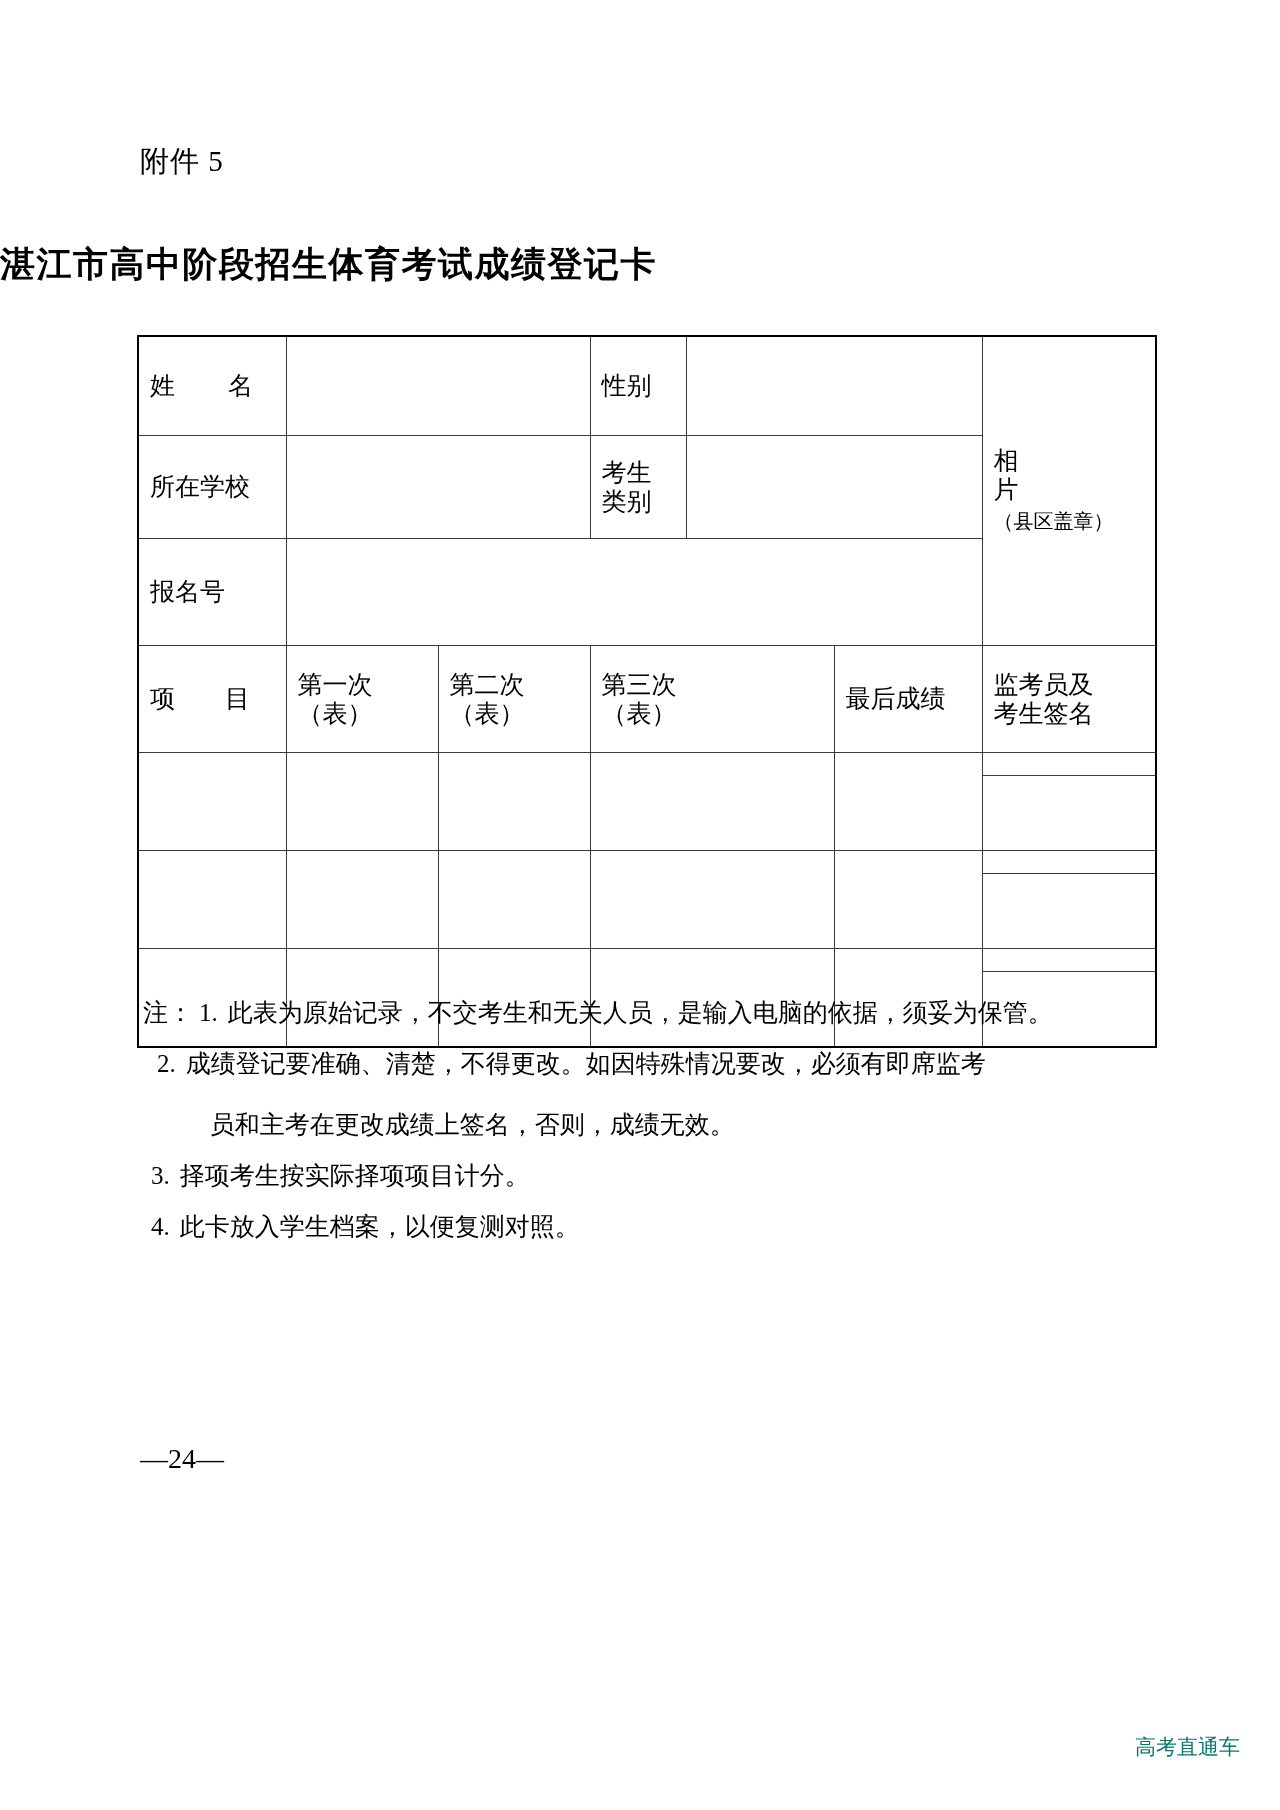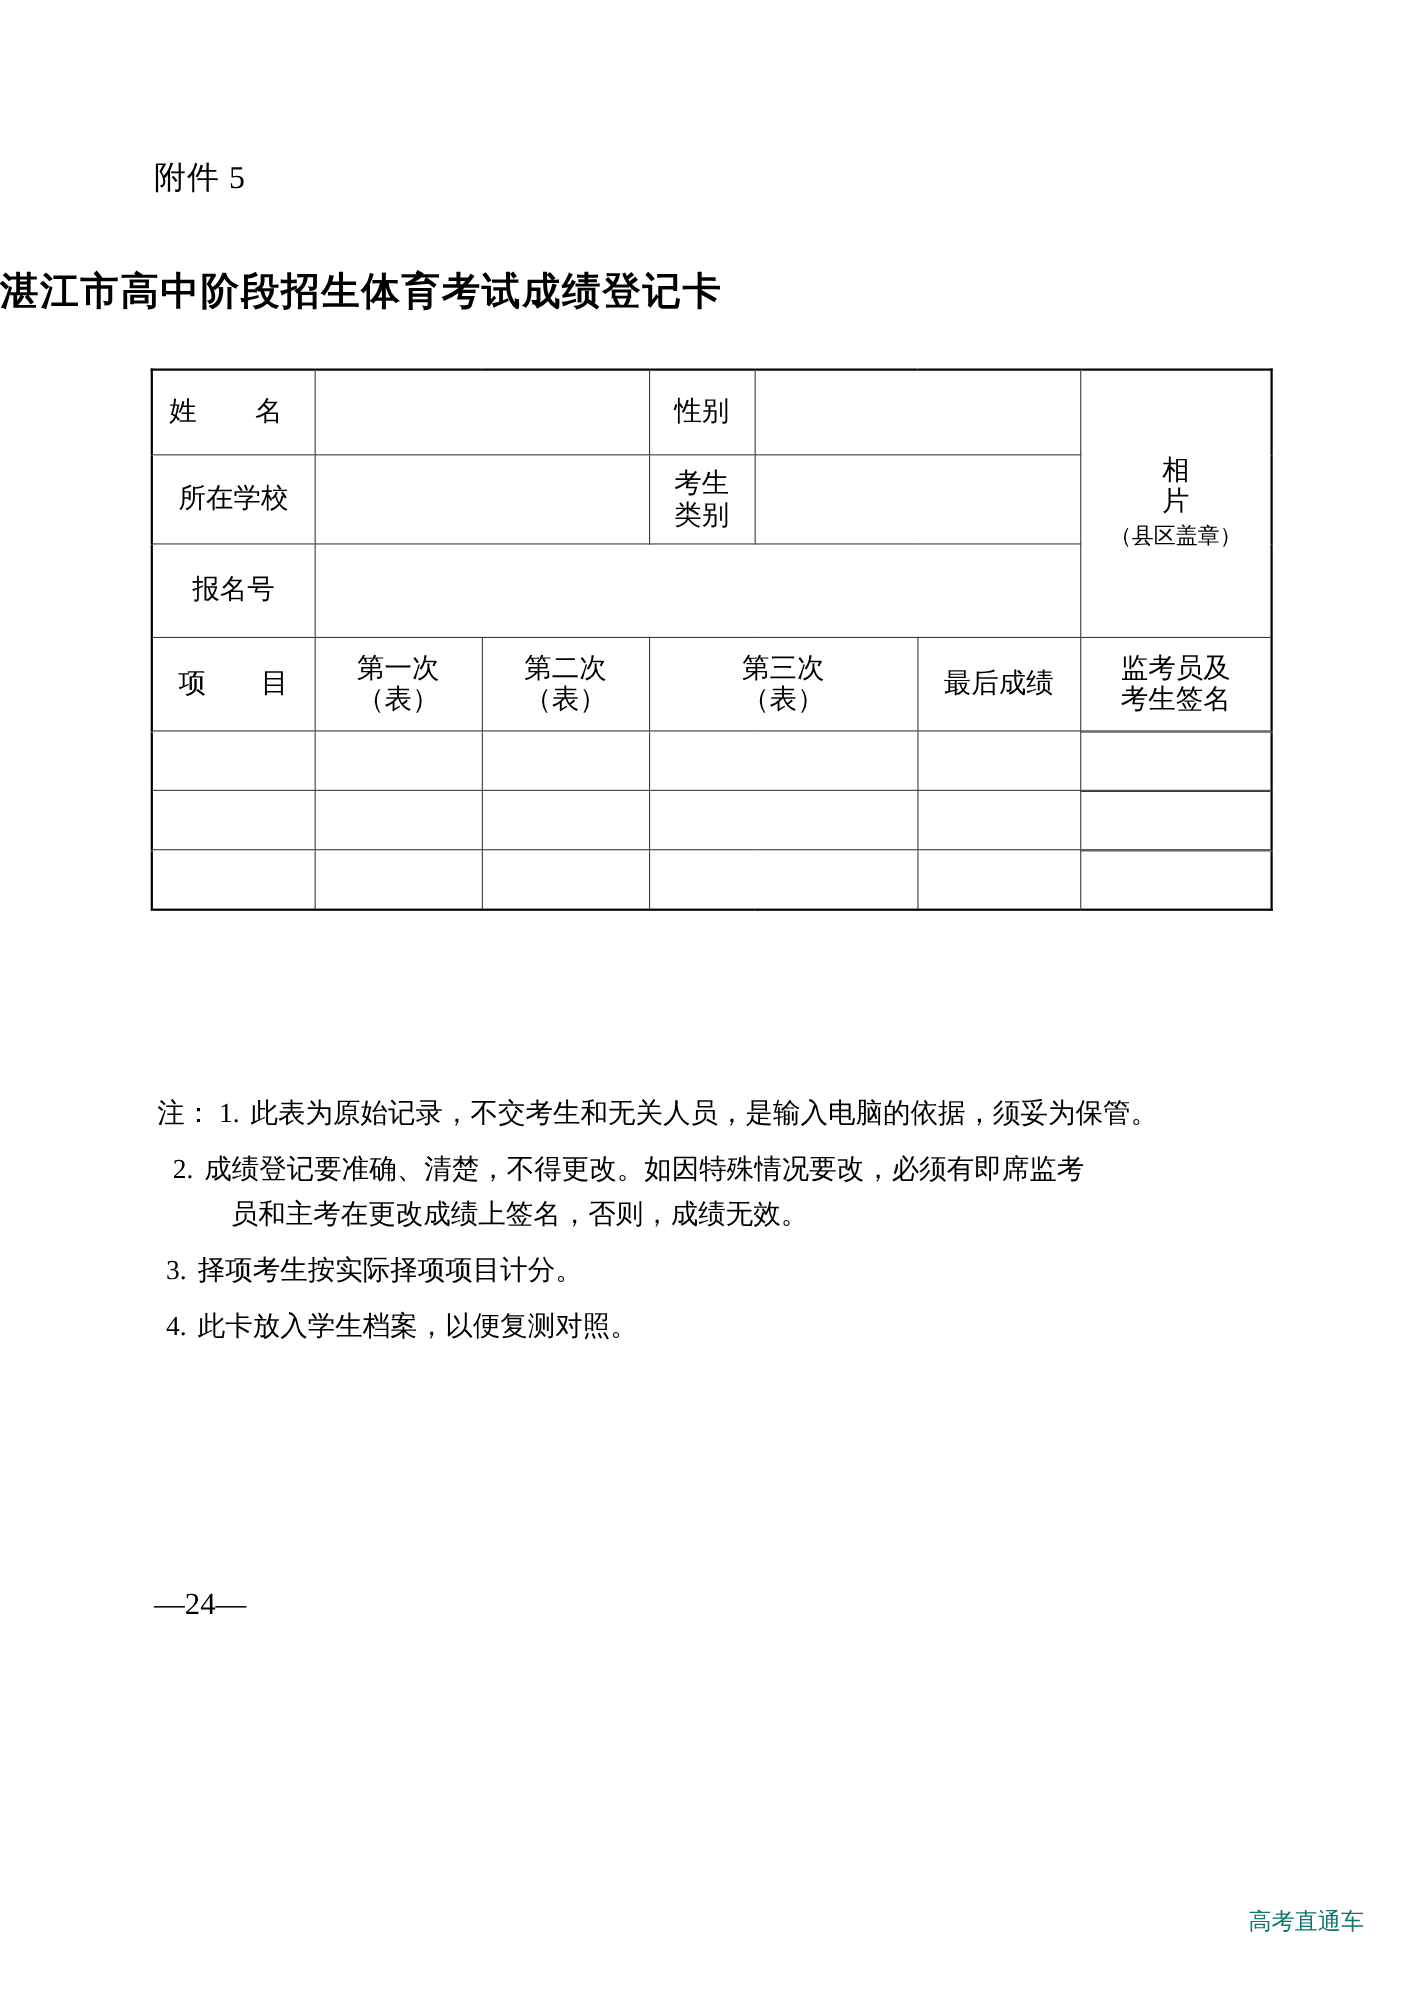--- a/index.html
+++ b/index.html
@@ -50,22 +50,22 @@
   .score-table {
     position: absolute;
     left: 137px;
     top: 335px;
     width: 868px;
     border-collapse: collapse;
     table-layout: fixed;
   }
   .score-table td {
     border: 1px solid #3a3a3a;
-    padding: 0;
-    text-align: center;
+    padding: 11px;
+    text-align: left;
     vertical-align: middle;
     font-size: 25px;
     line-height: 1.18;
   }
   .score-table {
     border: 2.5px solid #000;
   }
   .outer-top    { border-top: 2.5px solid #000 !important; }
   .outer-left   { border-left: 2.5px solid #000 !important; }
   .outer-right  { border-right: 2.5px solid #000 !important; }
@@ -253,21 +253,21 @@
 
     <div class="note-row" style="margin-bottom:26px">
       <span class="note-line note-marker" style="margin-right:6px">注：</span>
       <span class="note-line note-marker" style="margin-right:10px">1.</span>
       <span class="note-line note-body">此表为原始记录，不交考生和无关人员，是输入电脑的依据，须妥为保管。</span>
     </div>
 
     <div class="note-row" style="margin-left:14px">
       <span class="note-line note-marker" style="margin-right:10px">2.</span>
       <span>
-        <span class="note-line" style="display:block;margin-bottom:16px">成绩登记要准确、清楚，不得更改。如因特殊情况要改，必须有即席监考</span>
+        <span class="note-line" style="display:block;margin-bottom:36px">成绩登记要准确、清楚，不得更改。如因特殊情况要改，必须有即席监考</span>
         <span class="note-line" style="display:block;margin-left:24px;margin-bottom:26px">员和主考在更改成绩上签名，否则，成绩无效。</span>
       </span>
     </div>
 
     <div class="note-row" style="margin-left:8px;margin-bottom:26px">
       <span class="note-line note-marker" style="margin-right:10px">3.</span>
       <span class="note-line note-body">择项考生按实际择项项目计分。</span>
     </div>
 
     <div class="note-row" style="margin-left:8px">

